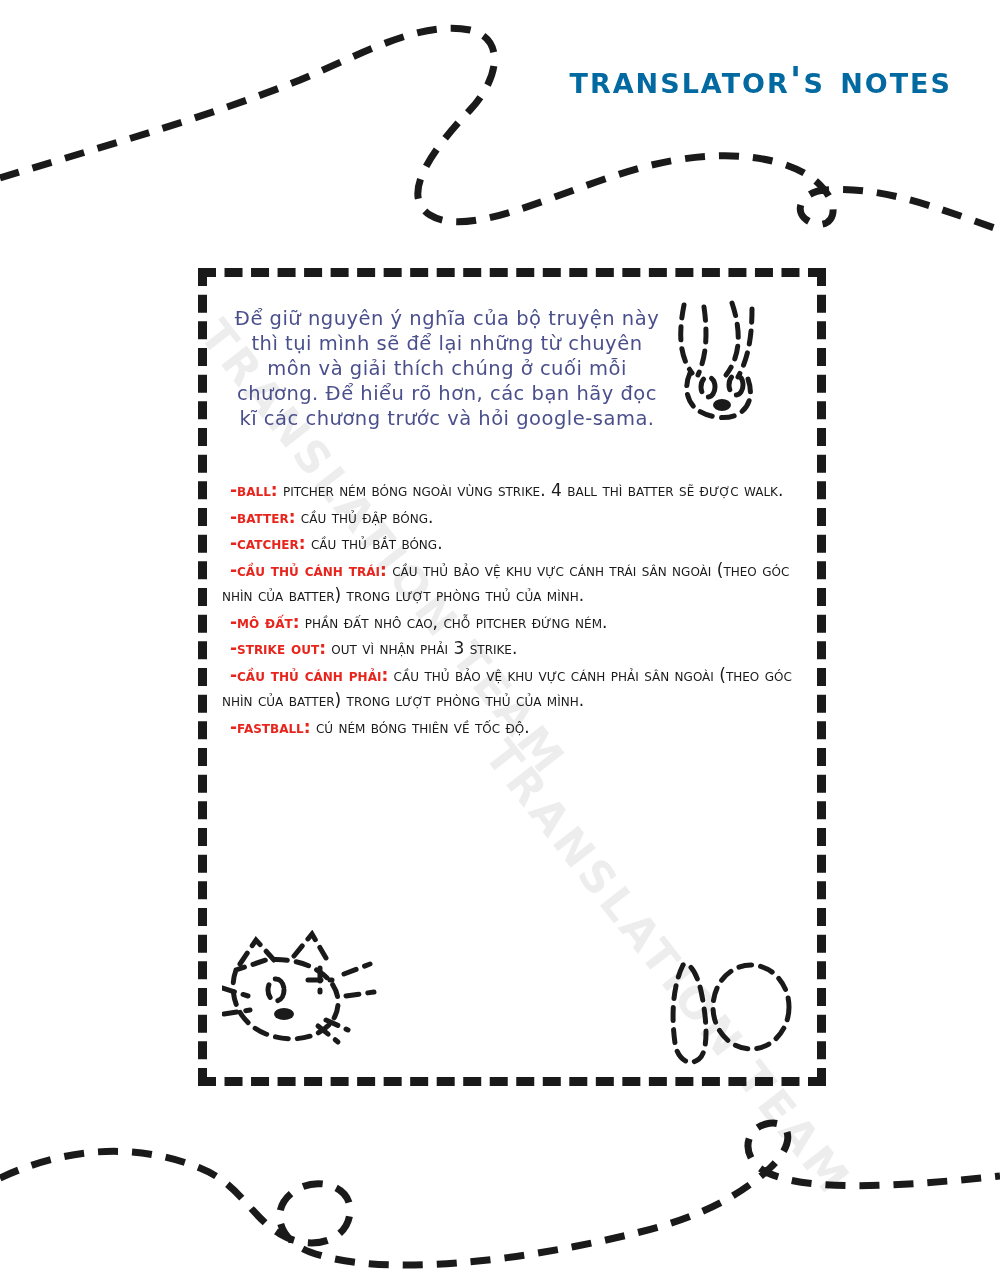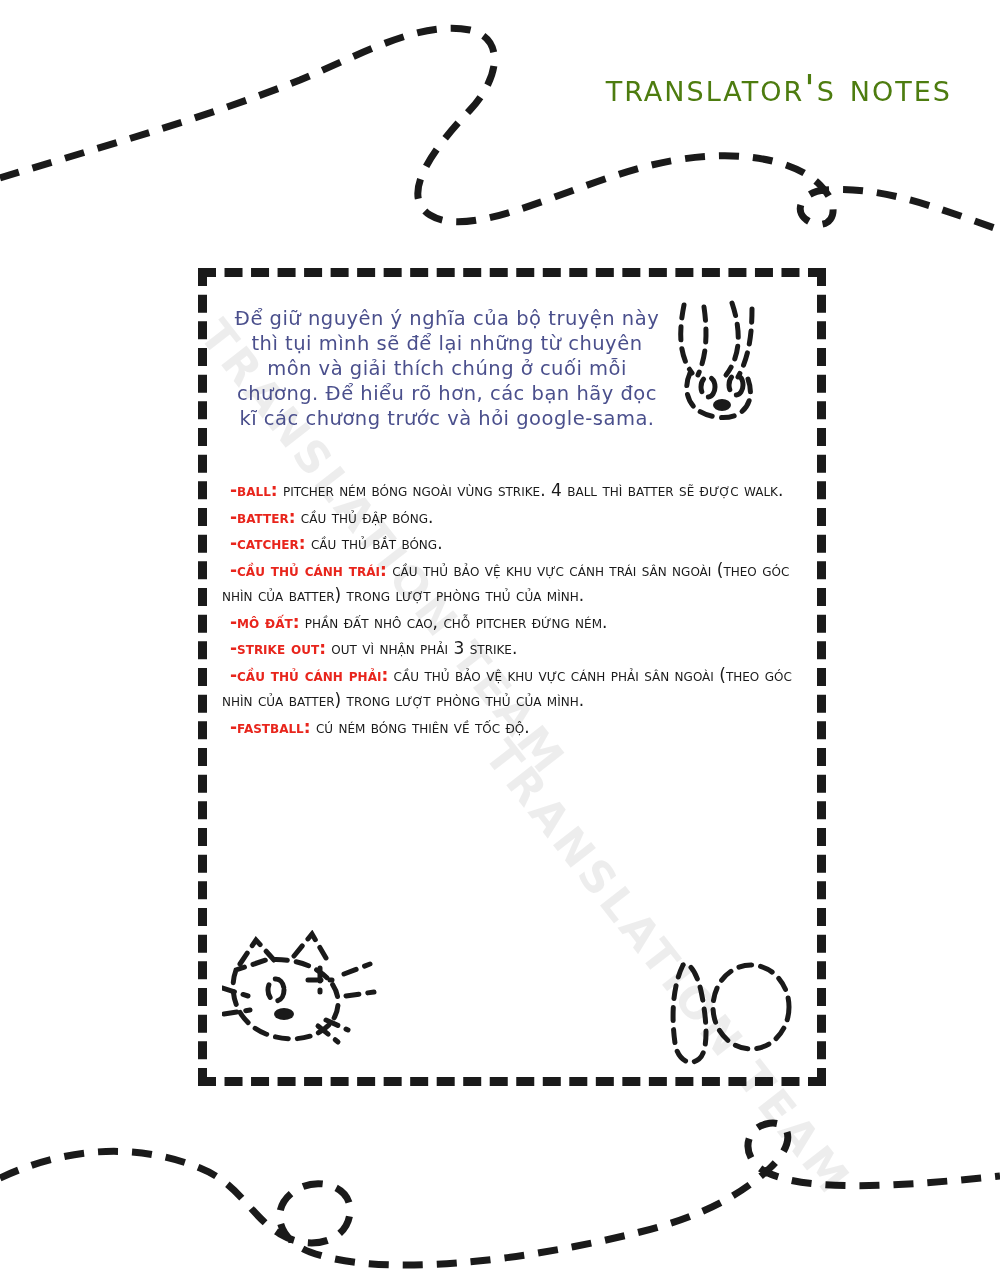--- a/index.html
+++ b/index.html
@@ -33,27 +33,26 @@
     stroke-dasharray: 20 14;
   }
 
   
   .title {
     position: absolute;
     right: 48px;
     top: 58px;
     font-family: "DejaVu Sans", sans-serif;
     font-size: 38px;
-    font-weight: normal;
+    font-weight: bold;
     letter-spacing: 2px;
-    color: #4d7c0f;
+    color: #0369a1;
     font-variant: small-caps;
     text-transform: lowercase;
     white-space: nowrap;
-    margin-top: 8px;
   }
 
   
   .note-box {
     position: absolute;
     left: 198px;
     top: 268px;
     width: 628px;
     height: 818px;
     border: 9px dashed #1a1a1a;

